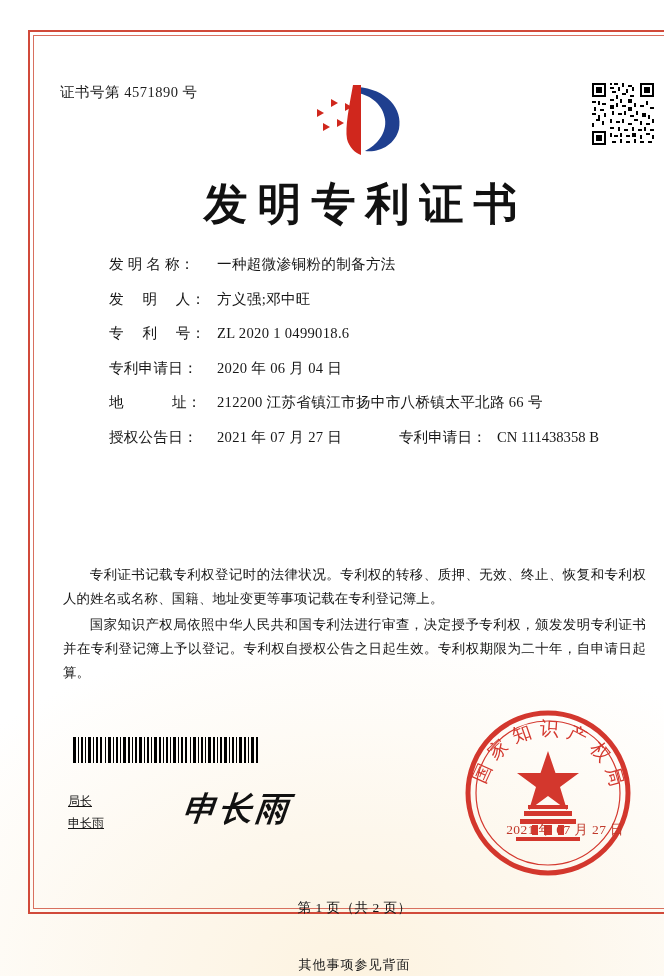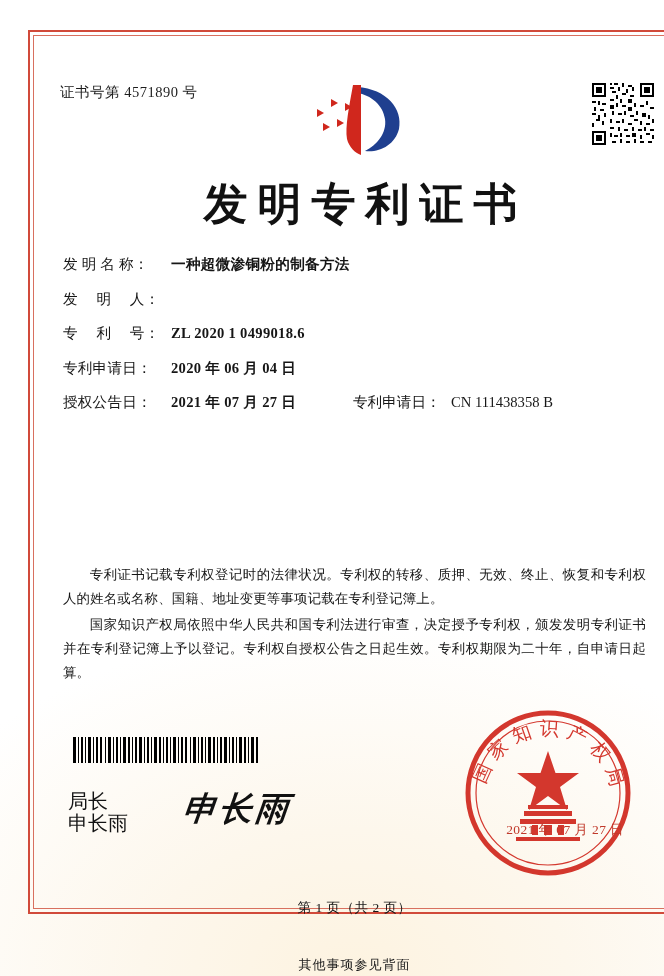--- a/index.html
+++ b/index.html
@@ -106,31 +106,31 @@
     left: 30px;
     right: 28px;
     top: 220px;
   }
   .field-row {
     display: flex;
     align-items: baseline;
     margin-bottom: 15.5px;
     font-size: 14.6px;
     color: #161616;
+    margin-left: 46px;
   }
   .field-label {
     width: 108px;
     flex: none;
     letter-spacing: 0.2px;
     white-space: nowrap;
   }
   .field-value {
     flex: 1;
     letter-spacing: 0.3px;
-    font-weight: bold;
   }
   .field-row.double .field-value {
     flex: none;
     width: 182px;
   }
   .field-label2 {
     width: 98px;
     flex: none;
     white-space: nowrap;
   }
@@ -163,23 +163,24 @@
     width: 185px;
     height: 26px;
   }
   .barcode svg { display: block; }
 
   
   .sig-label {
     position: absolute;
     left: 35px;
     top: 755px;
-    font-size: 20px;
+    font-size: 12px;
     line-height: 22px;
     color: #141414;
+    text-decoration: underline;
   }
   .sig-script {
     position: absolute;
     left: 150px;
     top: 752px;
     font-size: 33px;
     font-family: "DejaVu Serif", "Liberation Serif", serif;
     font-style: italic;
     font-weight: 700;
     color: #111;
@@ -346,28 +347,33 @@
 
     <div class="doc-title">发明专利证书</div>
 
     <div class="fields">
       <div class="field-row">
         <div class="field-label">发 明 名 称：</div>
         <div class="field-value">一种超微渗铜粉的制备方法</div>
       </div>
       <div class="field-row">
         <div class="field-label">发 　明 　人：</div>
+        <div class="field-value">方义强;邓中旺</div>
       </div>
       <div class="field-row">
         <div class="field-label">专 　利 　号：</div>
         <div class="field-value">ZL 2020 1 0499018.6</div>
       </div>
       <div class="field-row">
         <div class="field-label">专利申请日：</div>
         <div class="field-value">2020 年 06 月 04 日</div>
+      </div>
+      <div class="field-row">
+        <div class="field-label">地 　　　址：</div>
+        <div class="field-value">212200  江苏省镇江市扬中市八桥镇太平北路 66 号</div>
       </div>
       <div class="field-row double">
         <div class="field-label">授权公告日：</div>
         <div class="field-value">2021 年 07 月 27 日</div>
         <div class="field-label2">专利申请日：</div>
         <div class="field-value2">CN 111438358 B</div>
       </div>
     </div>
 
     <div class="paragraphs">

